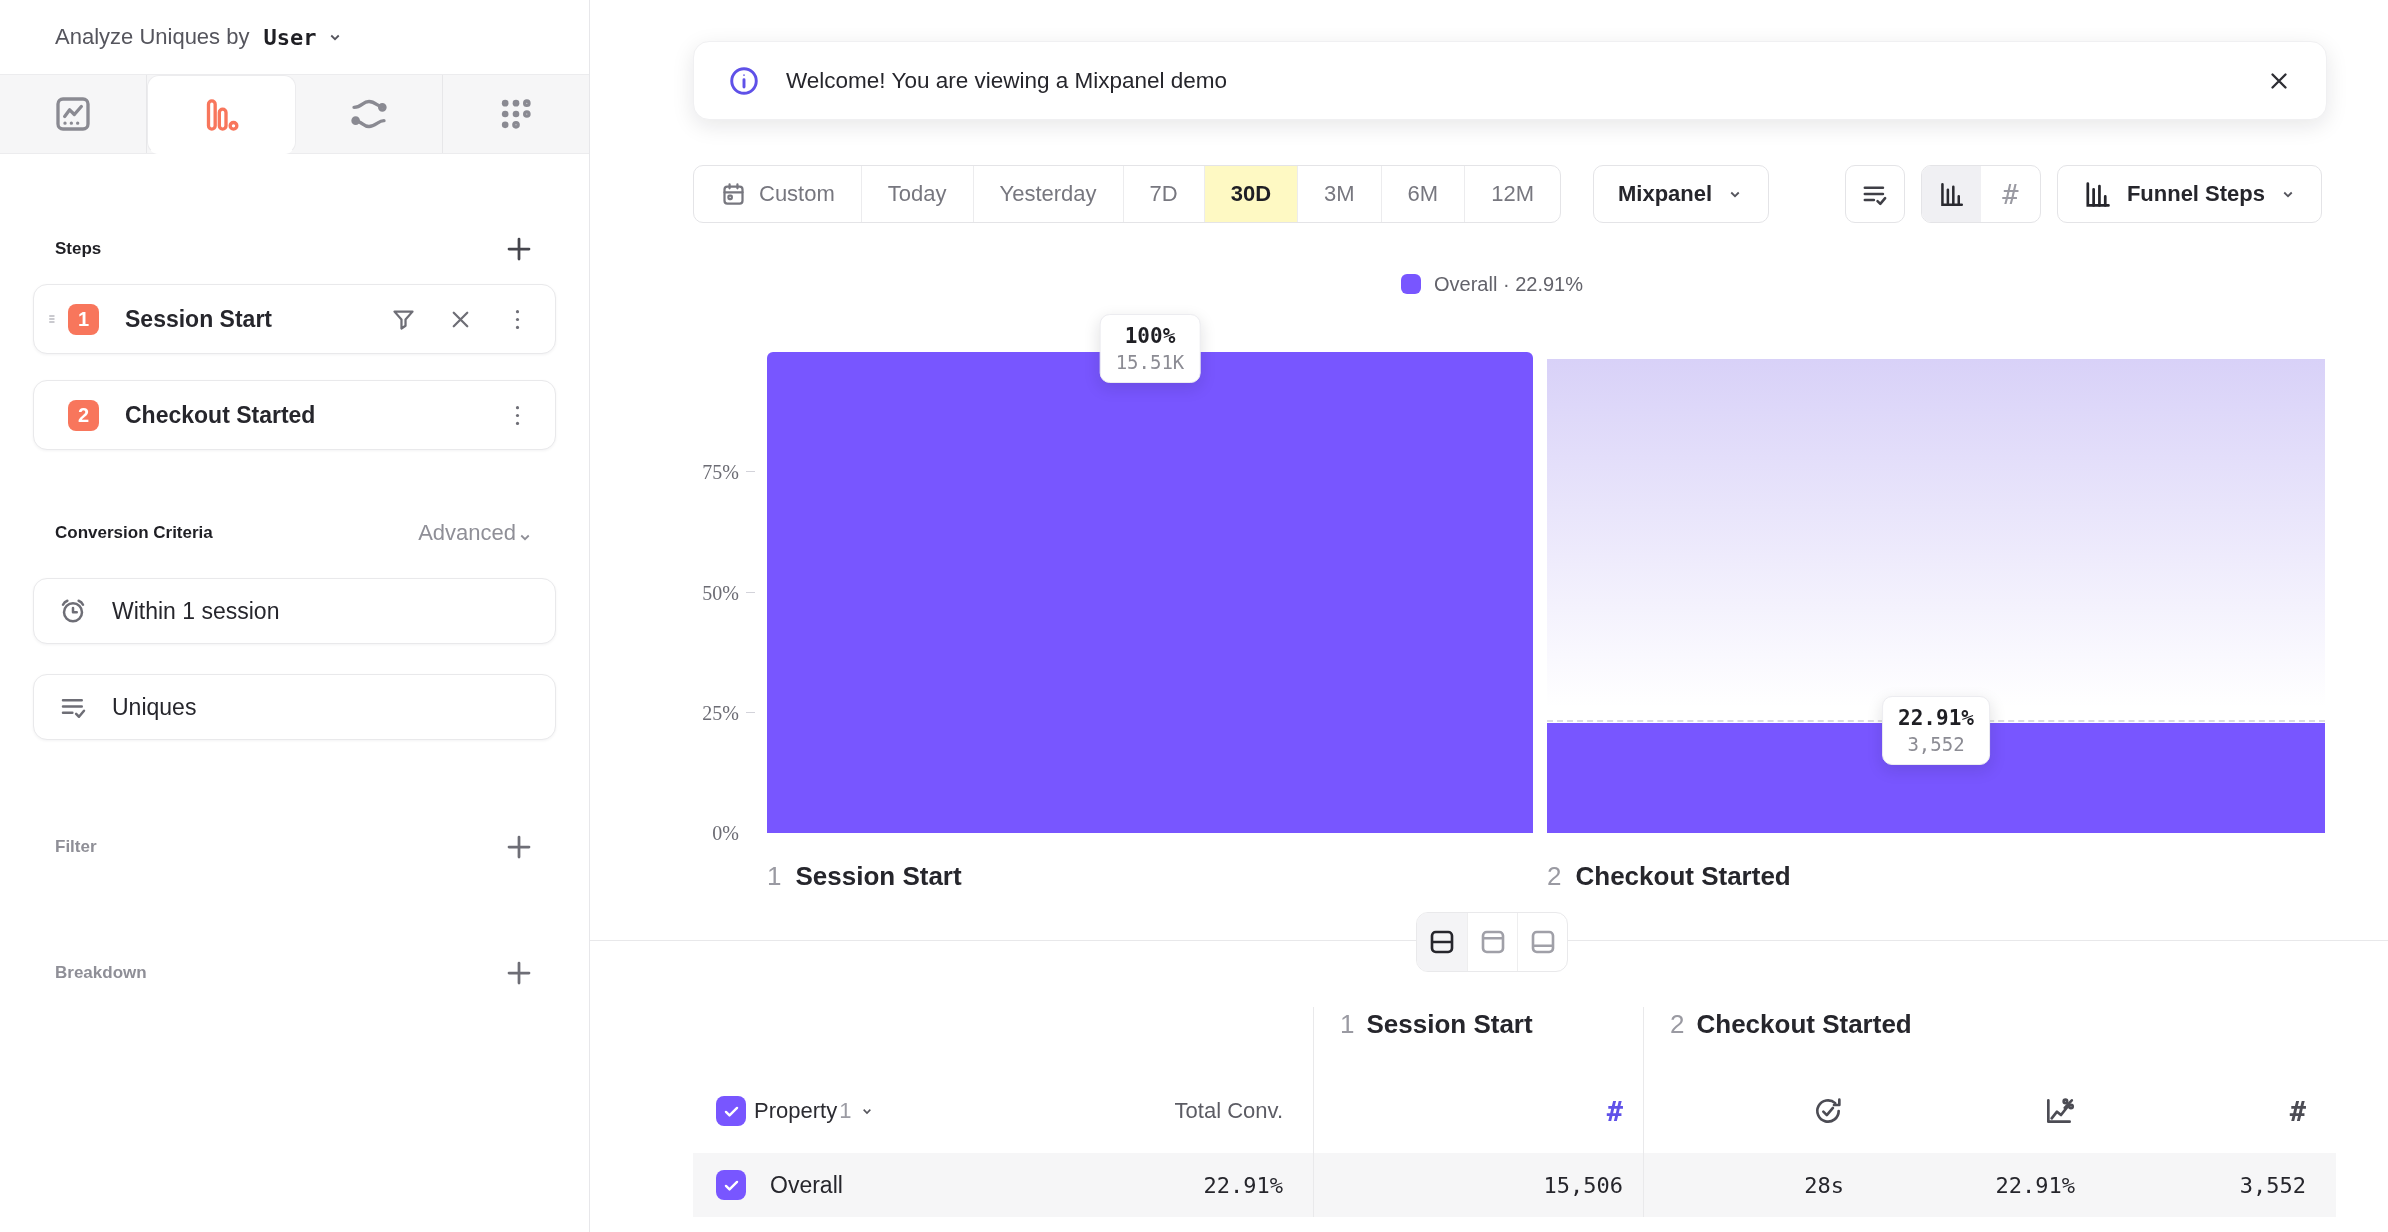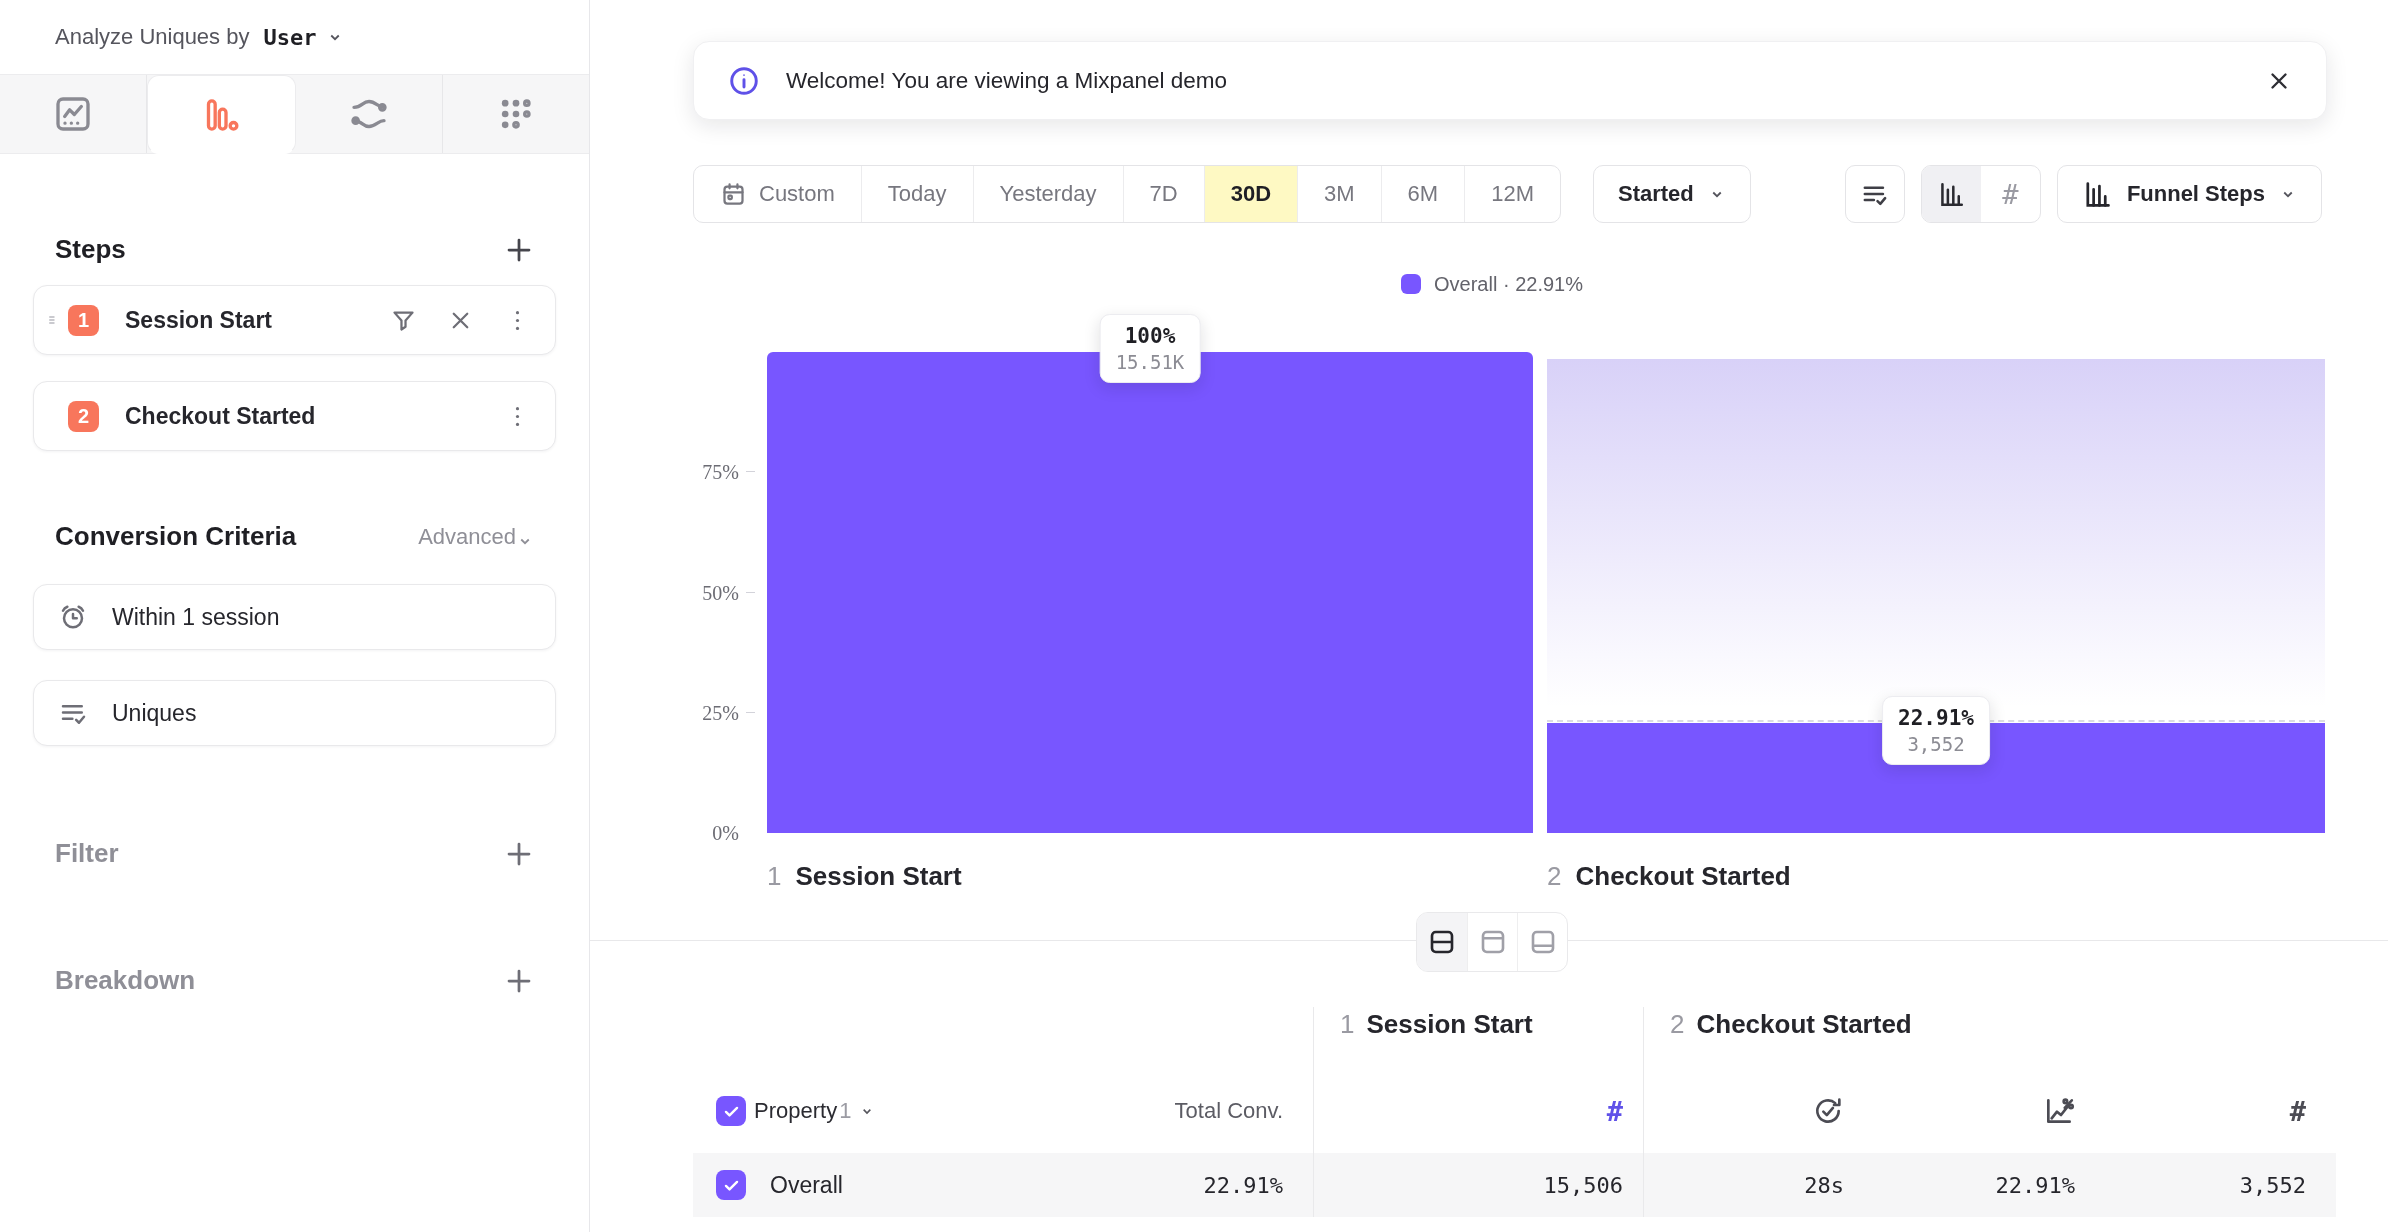--- a/index.html
+++ b/index.html
@@ -15,21 +15,21 @@
   .chev { width:18px; height:18px; stroke:#55555d; stroke-width:2.4; fill:none; }
   .tabs { margin-top:20px; height:80px; background:#f6f6f7; border-top:1px solid #ececee;
     border-bottom:1px solid #ececee; display:flex; }
   .tab { flex:1; display:flex; align-items:center; justify-content:center; border-right:1px solid #e7e7e9; cursor:pointer; }
   .tab:last-child { border-right:none; }
   .tab svg { width:40px; height:40px; stroke:#8a8a92; fill:none; stroke-width:2; stroke-linecap:round; stroke-linejoin:round; }
   .tab.active { background:#fff; border-radius:12px; border:1px solid #ececee; border-bottom-color:#fff; margin-bottom:-1px; }
   .tab.active svg { stroke:#f8765c; }
   .sb-body { padding:0 33px; }
   .sec-row { display:flex; align-items:center; justify-content:space-between; padding:0 22px; }
-  .sec-title { font-size:26px; font-weight:700; color:#1f1f24; }
+  .sec-title { font-size:17px; font-weight:700; color:#1f1f24; }
   .sec-title.dim { color:#8f8f97; }
   .plus { width:30px; height:30px; stroke:#45454c; stroke-width:2.2; fill:none; stroke-linecap:round; cursor:pointer; }
   .steps-head { margin-top:80px; }
   .card { margin-top:20px; height:70px; border:1px solid #e9e9eb; border-radius:14px;
     box-shadow:0 1px 3px rgba(20,20,30,.05); display:flex; align-items:center; padding:0 24px 0 10px; background:#fff; }
   .card.gap2 { margin-top:26px; }
   .drag { width:18px; height:20px; stroke:#b9b9c0; stroke-width:2; margin-right:6px; }
   .badge { width:31px; height:31px; border-radius:8px; background:#f8765c; color:#fff; font-size:20px;
     font-weight:600; display:flex; align-items:center; justify-content:center; flex:0 0 31px; }
   .card .name { font-size:23px; font-weight:600; color:#26262c; margin-left:26px; flex:1; }
@@ -305,21 +305,21 @@
           </div>
         <div class="seg">
             <span>6M</span>
           </div>
         <div class="seg">
             <span>12M</span>
           </div>
       </div>
 
       <div class="btn compare">
-        <span>Started</span>
+        <span>Mixpanel</span>
         <svg class="chev" viewBox="0 0 24 24">
             <path d="M7 10l5 5 5-5"></path>
           </svg>
       </div>
 
       <div class="sp"></div>
 
       <div class="icon-btn">
         <svg viewBox="0 0 24 24">
           <path d="M4 6.5h15M4 11.5h15M4 16.5h7.5"></path>

